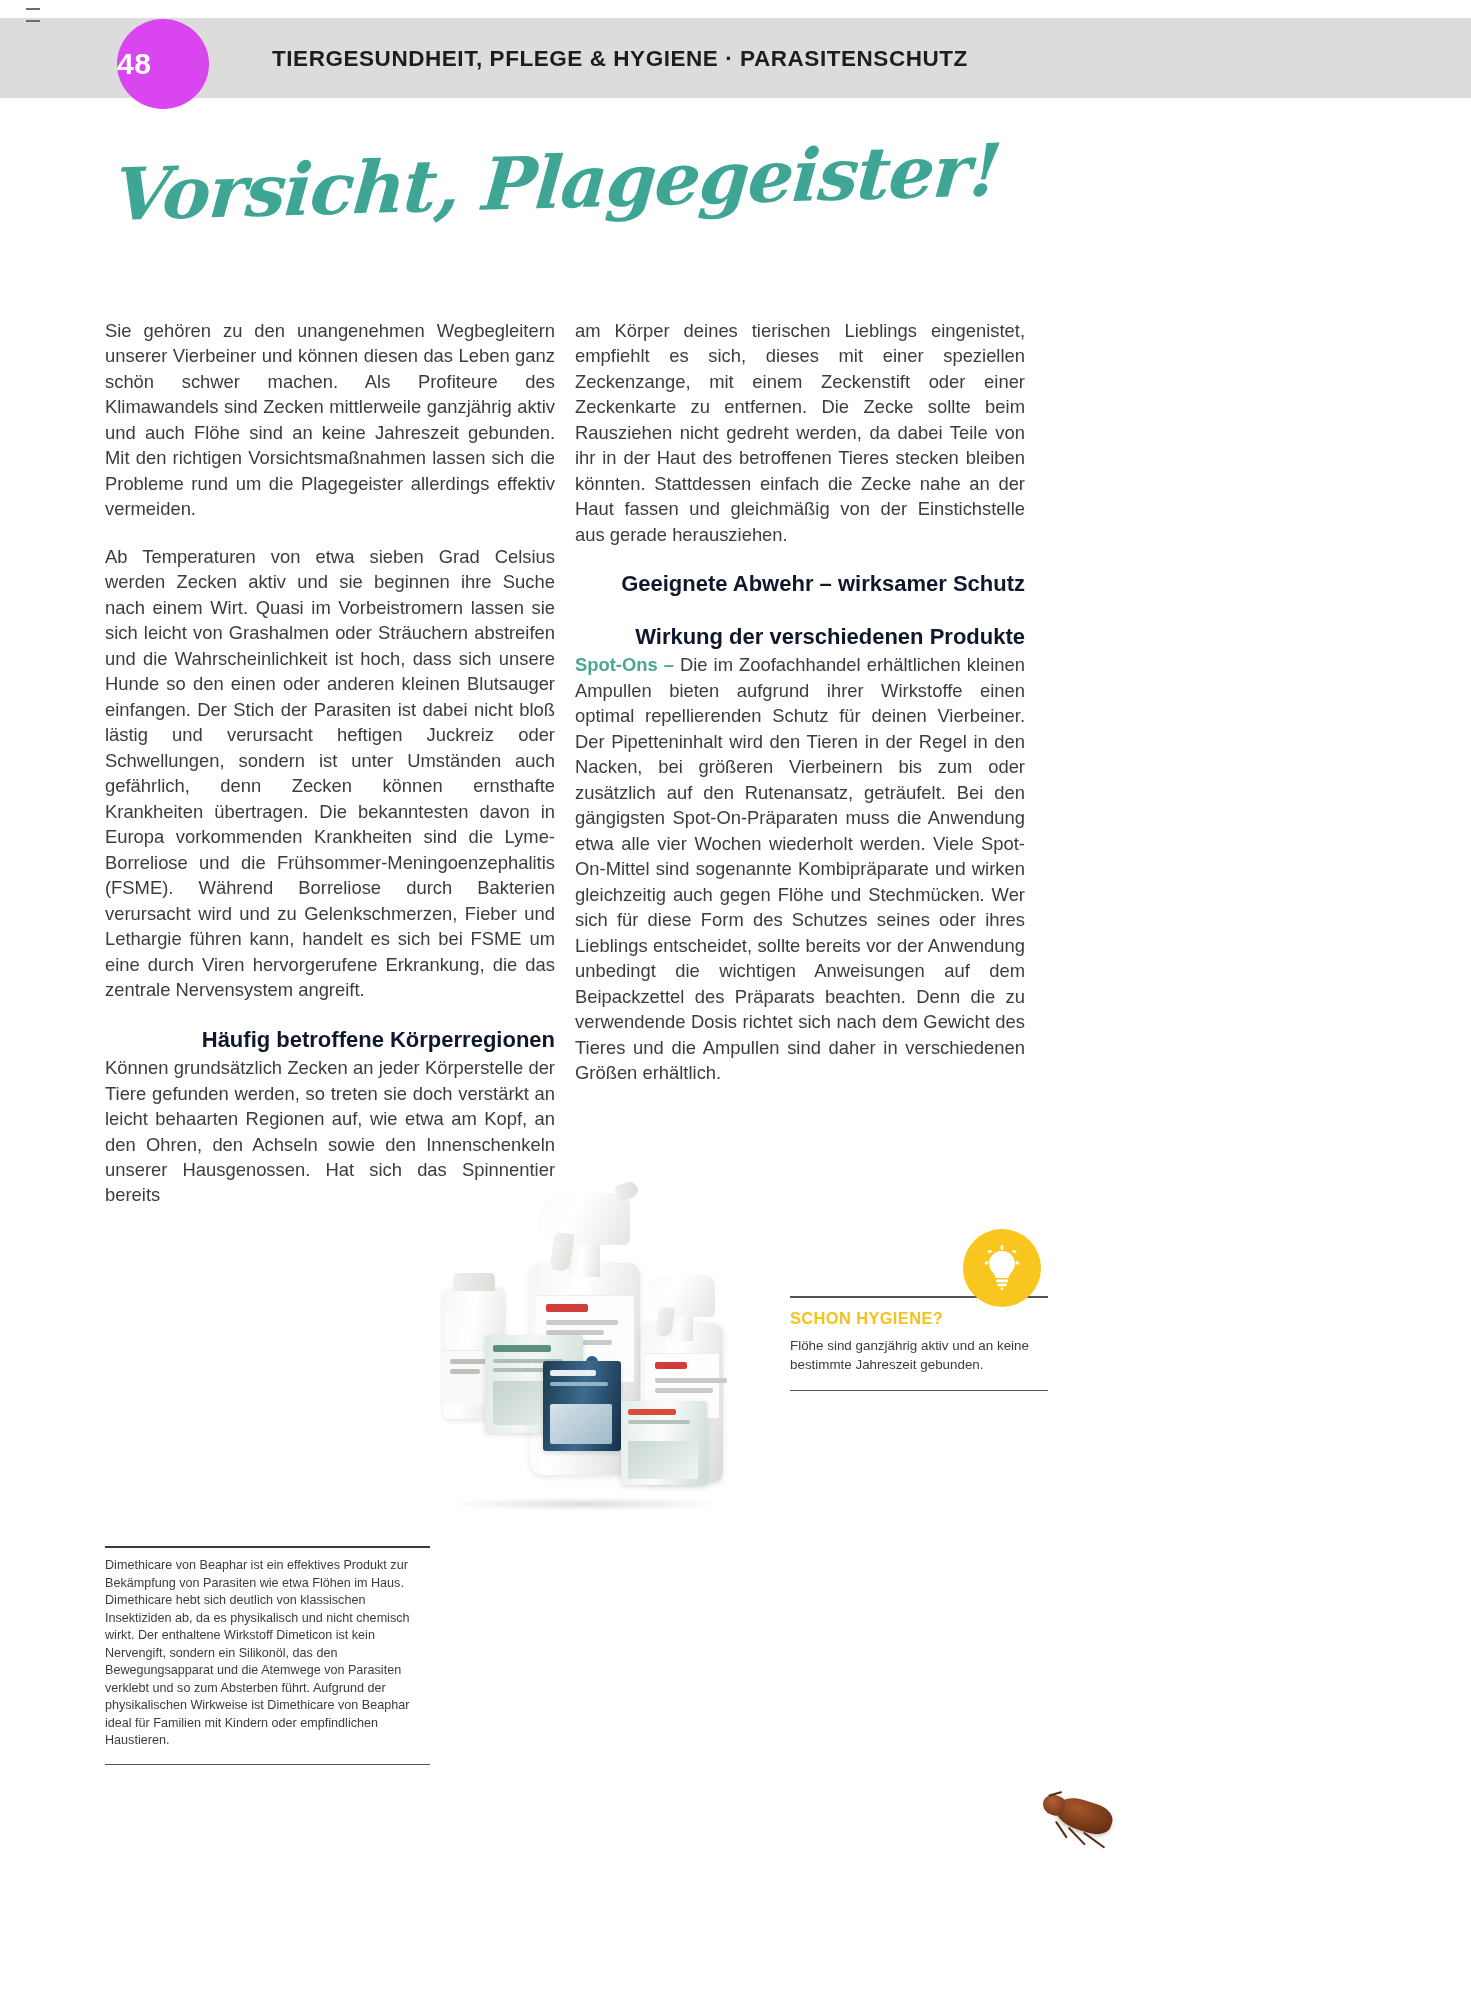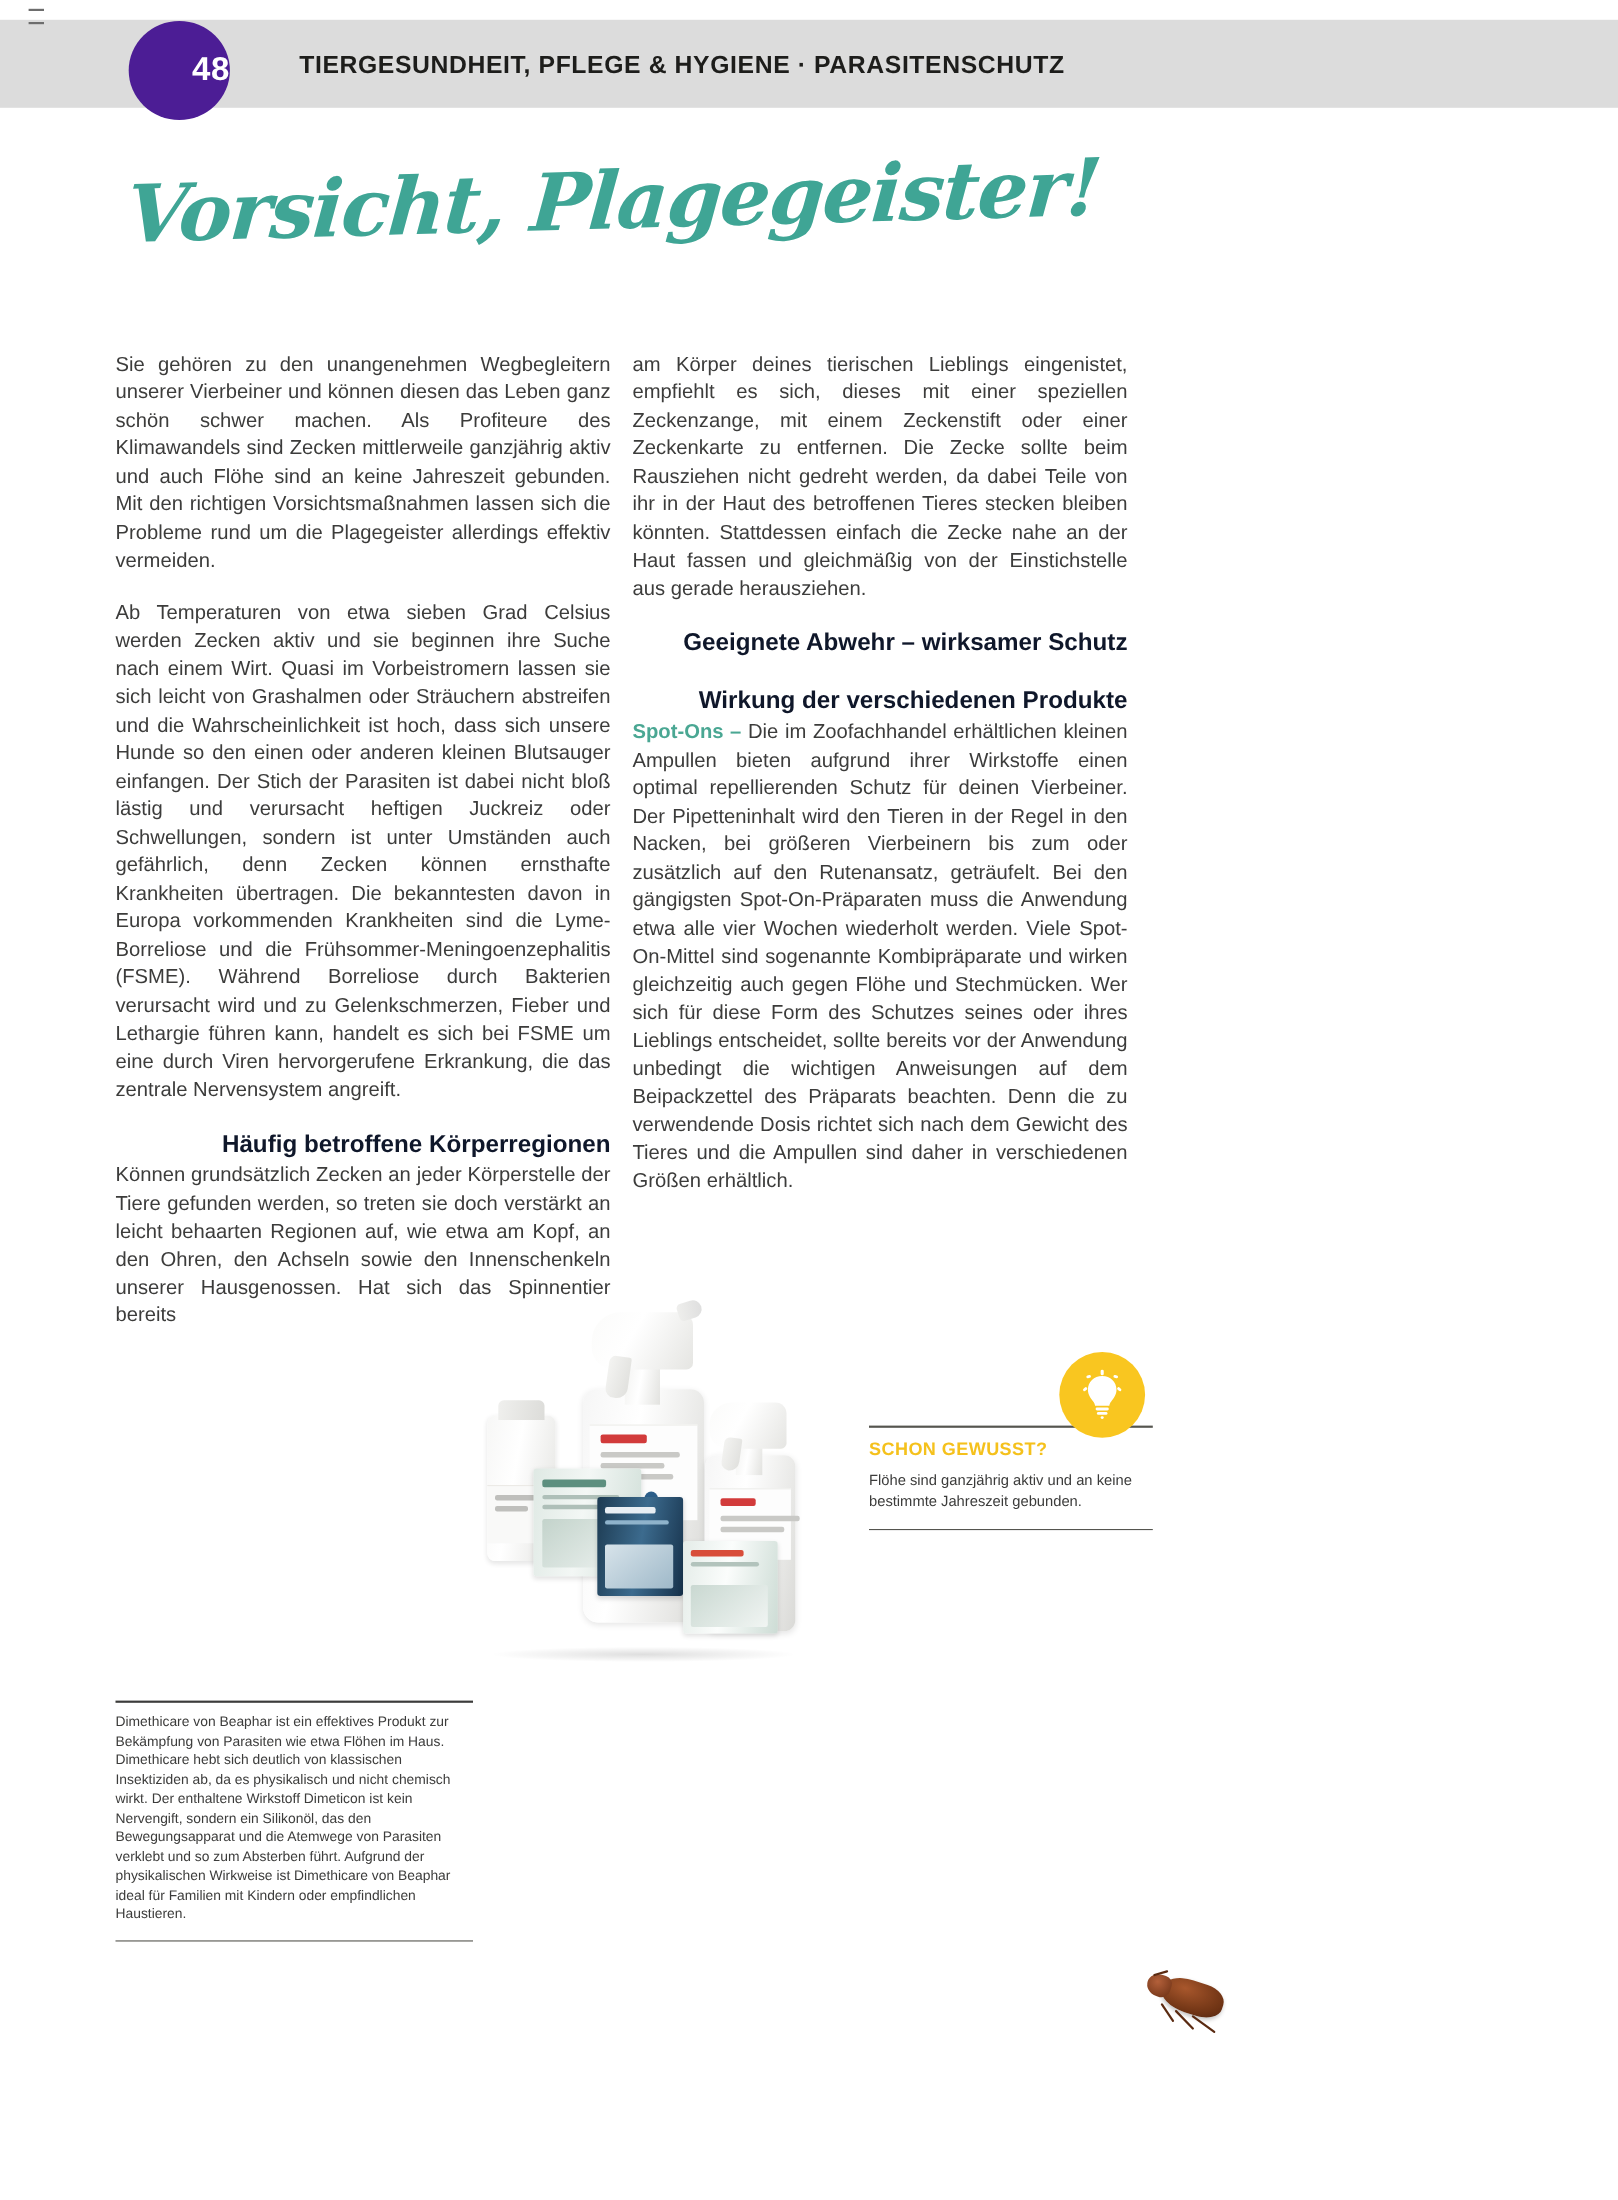--- a/index.html
+++ b/index.html
@@ -16,23 +16,23 @@
     position:absolute;left:0;top:18px;width:1471px;height:80px;
     background:#dcdcdc;
   }
   .tick-mark{
     position:absolute;left:26px;top:8px;width:14px;height:2px;background:#6d6d6d;
   }
   .tick-mark.t2{top:20px;}
   .page-badge{
     position:absolute;left:117px;top:19px;width:92px;height:90px;
     border-radius:50%;
-    background:#4c1d95;
+    background:#d946ef;
     color:#ffffff;
-    display:flex;align-items:center;justify-content:flex-end;
+    display:flex;align-items:center;justify-content:flex-start;
     font-size:30px;font-weight:bold;letter-spacing:.5px;
   }
   .header-title{
     position:absolute;left:272px;top:46px;
     font-size:22.5px;font-weight:bold;letter-spacing:.55px;
     color:#1d1d1b;
     white-space:nowrap;
   }
   
   .display-title{
@@ -372,21 +372,21 @@
       <rect x="15.2" y="38.6" width="9.6" height="2.6" rx="1.3" fill="#ffffff"></rect>
       <rect x="18.6" y="42.4" width="2.8" height="2.6" rx="1.3" fill="#ffffff"></rect>
       <rect x="18.6" y="0" width="2.8" height="5.2" rx="1.4" fill="#ffffff"></rect>
       <rect x="2.4" y="16.6" width="4.2" height="2.6" rx="1.3" fill="#ffffff" transform="rotate(-40 4.5 17.9)"></rect>
       <rect x="33.4" y="16.6" width="4.2" height="2.6" rx="1.3" fill="#ffffff" transform="rotate(40 35.5 17.9)"></rect>
       <rect x="5.6" y="5.2" width="4.2" height="2.6" rx="1.3" fill="#ffffff" transform="rotate(-12 7.7 6.5)"></rect>
       <rect x="30.2" y="5.2" width="4.2" height="2.6" rx="1.3" fill="#ffffff" transform="rotate(12 32.3 6.5)"></rect>
     </svg>
   </div>
   <div class="rule thin"></div>
-  <div class="fact-title">SCHON GEWUSST?</div>
+  <div class="fact-title">SCHON HYGIENE?</div>
   <div class="fact-copy">Flöhe sind ganzjährig aktiv und an keine bestimmte Jahreszeit gebunden.</div>
   <div class="rule thin bottom"></div>
 </div>
 
 <div class="flea">
   <div class="body"></div>
   <div class="head"></div>
   <div class="ant"></div>
   <div class="leg l1"></div>
   <div class="leg l2"></div>

